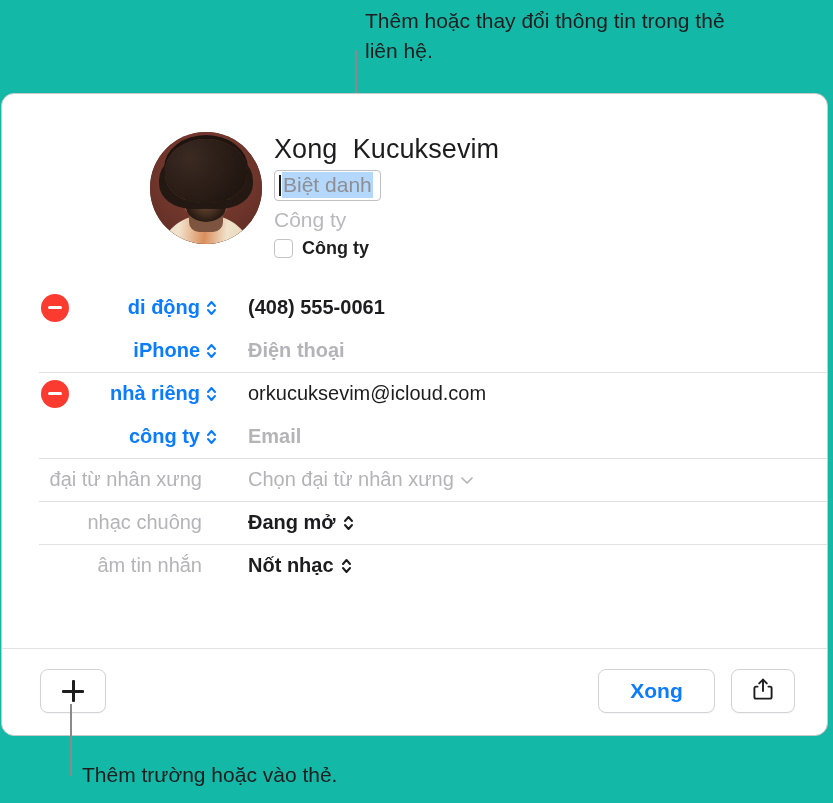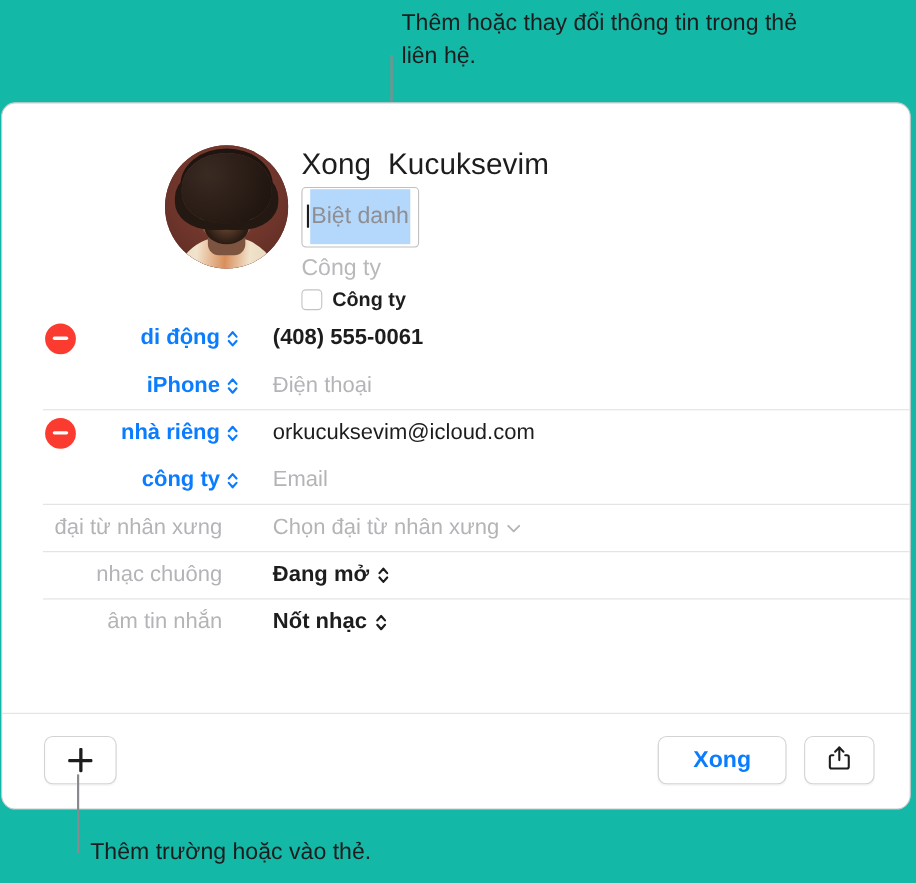--- a/index.html
+++ b/index.html
@@ -81,21 +81,21 @@
     padding: 1px 7px 2px 4px;
     background: #fff;
     position: relative;
   }
   #nickname-caret {
     display:inline-block; width:2px; height:21px; background:#1d1d1f;
     vertical-align:-4px; margin-right:1px;
   }
   #nickname-text {
     font-size: 21px; color: #8e8e93; background: #b4d8fb;
-    line-height: 26px; display:inline-block; padding: 12px 1px;
+    line-height: 26px; display:inline-block; padding: 0 1px;
   }
   #company-placeholder {
     margin-top: 5px; font-size: 21px; color: #b9b9bd; line-height: 28px;
   }
   #company-check-row {
     margin-top: 4px; display: flex; align-items: center; gap: 9px;
   }
   .checkbox {
     width: 19px; height: 19px; border: 1px solid #c3c3c6; border-radius: 4px;
     background: #fff;
@@ -133,21 +133,21 @@
     justify-content: center; line-height: 0; color: #0a7cff;
   }
   .stepper svg { display:block; }
 
   .value {
     padding-left: 28px;
     font-size: 20px; color: #1d1d1f;
     display:flex; align-items:center; gap:6px;
   }
   .value.bold { font-weight: bold; }
-  .value.placeholder { color: #b4b4b8; font-weight: normal; }
+  .value.placeholder { color: #b4b4b8; font-weight: bold; }
   .value.muted { color: #b4b4b8; }
   .chev-down { color:#b4b4b8; display:inline-flex; }
   .stepper-dark { color:#1d1d1f; display:inline-flex; flex-direction:column; }
 
   
   #footer {
     position: absolute; left: 0; right: 0; bottom: 0; height: 87px;
     border-top: 1px solid #e2e2e4;
   }
   .btn {

